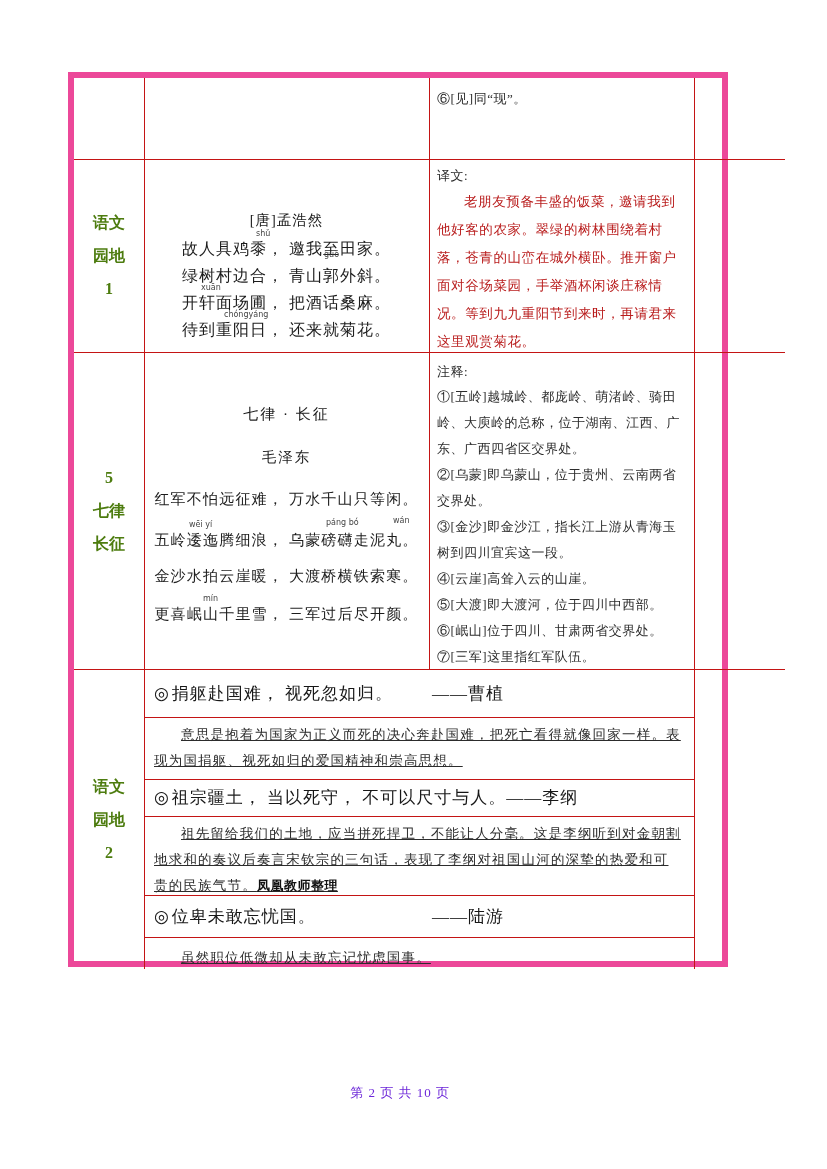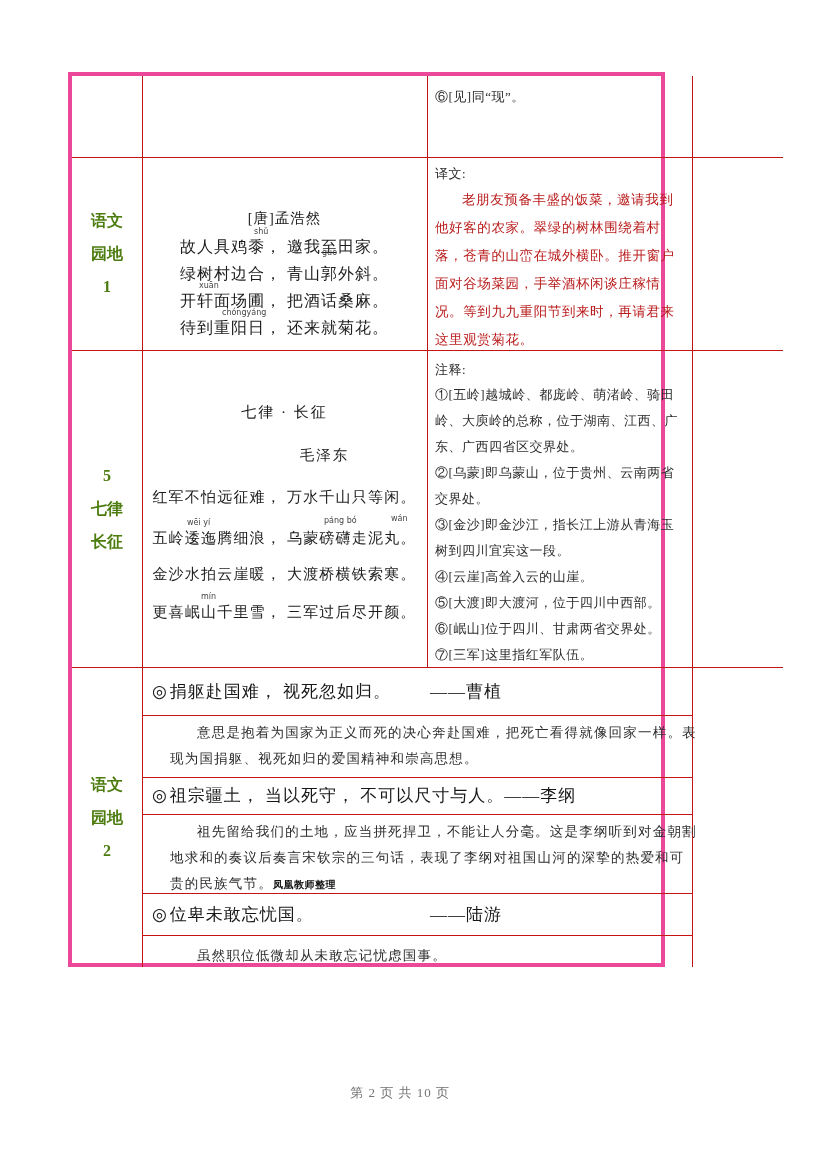--- a/index.html
+++ b/index.html
@@ -1,22 +1,22 @@
 <!DOCTYPE html>
 <html><head>
 <meta charset="utf-8">
 <style>
   html,body{margin:0;padding:0;}
   body{width:827px;height:1169px;background:#ffffff;position:relative;
        font-family:"Liberation Serif","DejaVu Serif",serif;color:#1c1c1c;}
   .sheet{position:absolute;inset:0;background:#fff;}
 
   
-  .tbl{position:absolute;left:68px;top:72px;width:597px;height:895px;
-       border:4px solid #ec4899;box-sizing:border-box;}
+  .tbl{position:absolute;left:68px;top:72px;width:660px;height:895px;
+       border:6px solid #ec4899;box-sizing:border-box;}
   .vline,.hline{position:absolute;background:#c41414;}
   .vline{width:1px;}
   .hline{height:1px;}
 
   
   .cell{position:absolute;box-sizing:border-box;}
 
   
   .label-cell{display:flex;flex-direction:column;align-items:center;justify-content:center;
       font-weight:bold;font-size:16px;line-height:21px;color:#4d7c0f;gap:12px;}
@@ -36,29 +36,29 @@
   .p2-author{font-size:14.5px;letter-spacing:2px;}
   .p2-line{font-size:15px;letter-spacing:1.2px;}
   .pinyin{position:absolute;font-family:"DejaVu Sans",sans-serif;font-size:8px;
       color:#444;letter-spacing:0;white-space:pre;line-height:8px;}
 
   
   .quote-row{display:flex;align-items:center;padding-left:10px;font-size:17px;
       letter-spacing:1px;color:#171717;white-space:pre;}
   .quote-mark{font-size:17px;margin-right:2px;}
   .quote-attr-far{position:absolute;left:288px;top:50%;transform:translateY(-50%);}
-  .expl{padding:5px 10px 0 28px;font-size:13.5px;line-height:26px;letter-spacing:1.2px;
-      color:#2c2c2c;}
+  .expl{padding:5px 10px 0 10px;font-size:13.5px;line-height:26px;letter-spacing:1.2px;
+      color:#2c2c2c;text-decoration:underline;}
   .expl p{margin:0;text-indent:2em;}
   .expl-suffix{font-family:"Liberation Sans","DejaVu Sans",sans-serif;font-weight:bold;
-      font-size:10px;letter-spacing:.5px;color:#111;}
+      font-size:13px;letter-spacing:.5px;color:#111;}
 
   
   .footer{position:absolute;left:0;top:1084px;width:800px;text-align:center;
-      font-size:13px;letter-spacing:1px;color:#737373;}
+      font-size:13px;letter-spacing:1px;color:#6d28d9;}
 </style>
 </head>
 <body>
 
 <div class="sheet">
 
   <div class="tbl">
 
     <div class="vline" style="left:70px;top:0;height:891px;"></div>
     <div class="vline" style="left:355px;top:0;height:591px;"></div>
@@ -98,21 +98,21 @@
     </div>
 
     <div class="cell label-cell" style="left:0;top:274px;width:70px;height:317px;">
       <span>5</span>
       <span>七律</span>
       <span>长征</span>
     </div>
 
     <div class="cell" style="left:70px;top:274px;width:285px;height:317px;">
       <div class="poem-line p2-title" style="top:53px;">七律 · 长征</div>
-      <div class="poem-line p2-author" style="top:96px;padding-left:40px;">毛泽东</div>
+      <div class="poem-line p2-author" style="top:96px;">毛泽东</div>
       <div class="poem-line p2-line" style="top:138px;">红军不怕远征难， 万水千山只等闲。</div>
       <div class="poem-line p2-line" style="top:179px;">五岭逶迤腾细浪， 乌蒙磅礴走泥丸。</div>
       <div class="poem-line p2-line" style="top:215px;">金沙水拍云崖暖， 大渡桥横铁索寒。</div>
       <div class="poem-line p2-line" style="top:253px;">更喜岷山千里雪， 三军过后尽开颜。</div>
       <span class="pinyin" style="left:45px;top:169px;">wēi yí</span>
       <span class="pinyin" style="left:182px;top:167px;">páng bó</span>
       <span class="pinyin" style="left:249px;top:165px;">wán</span>
       <span class="pinyin" style="left:45px;top:243px;margin-left:14px;">mín</span>
     </div>
 

